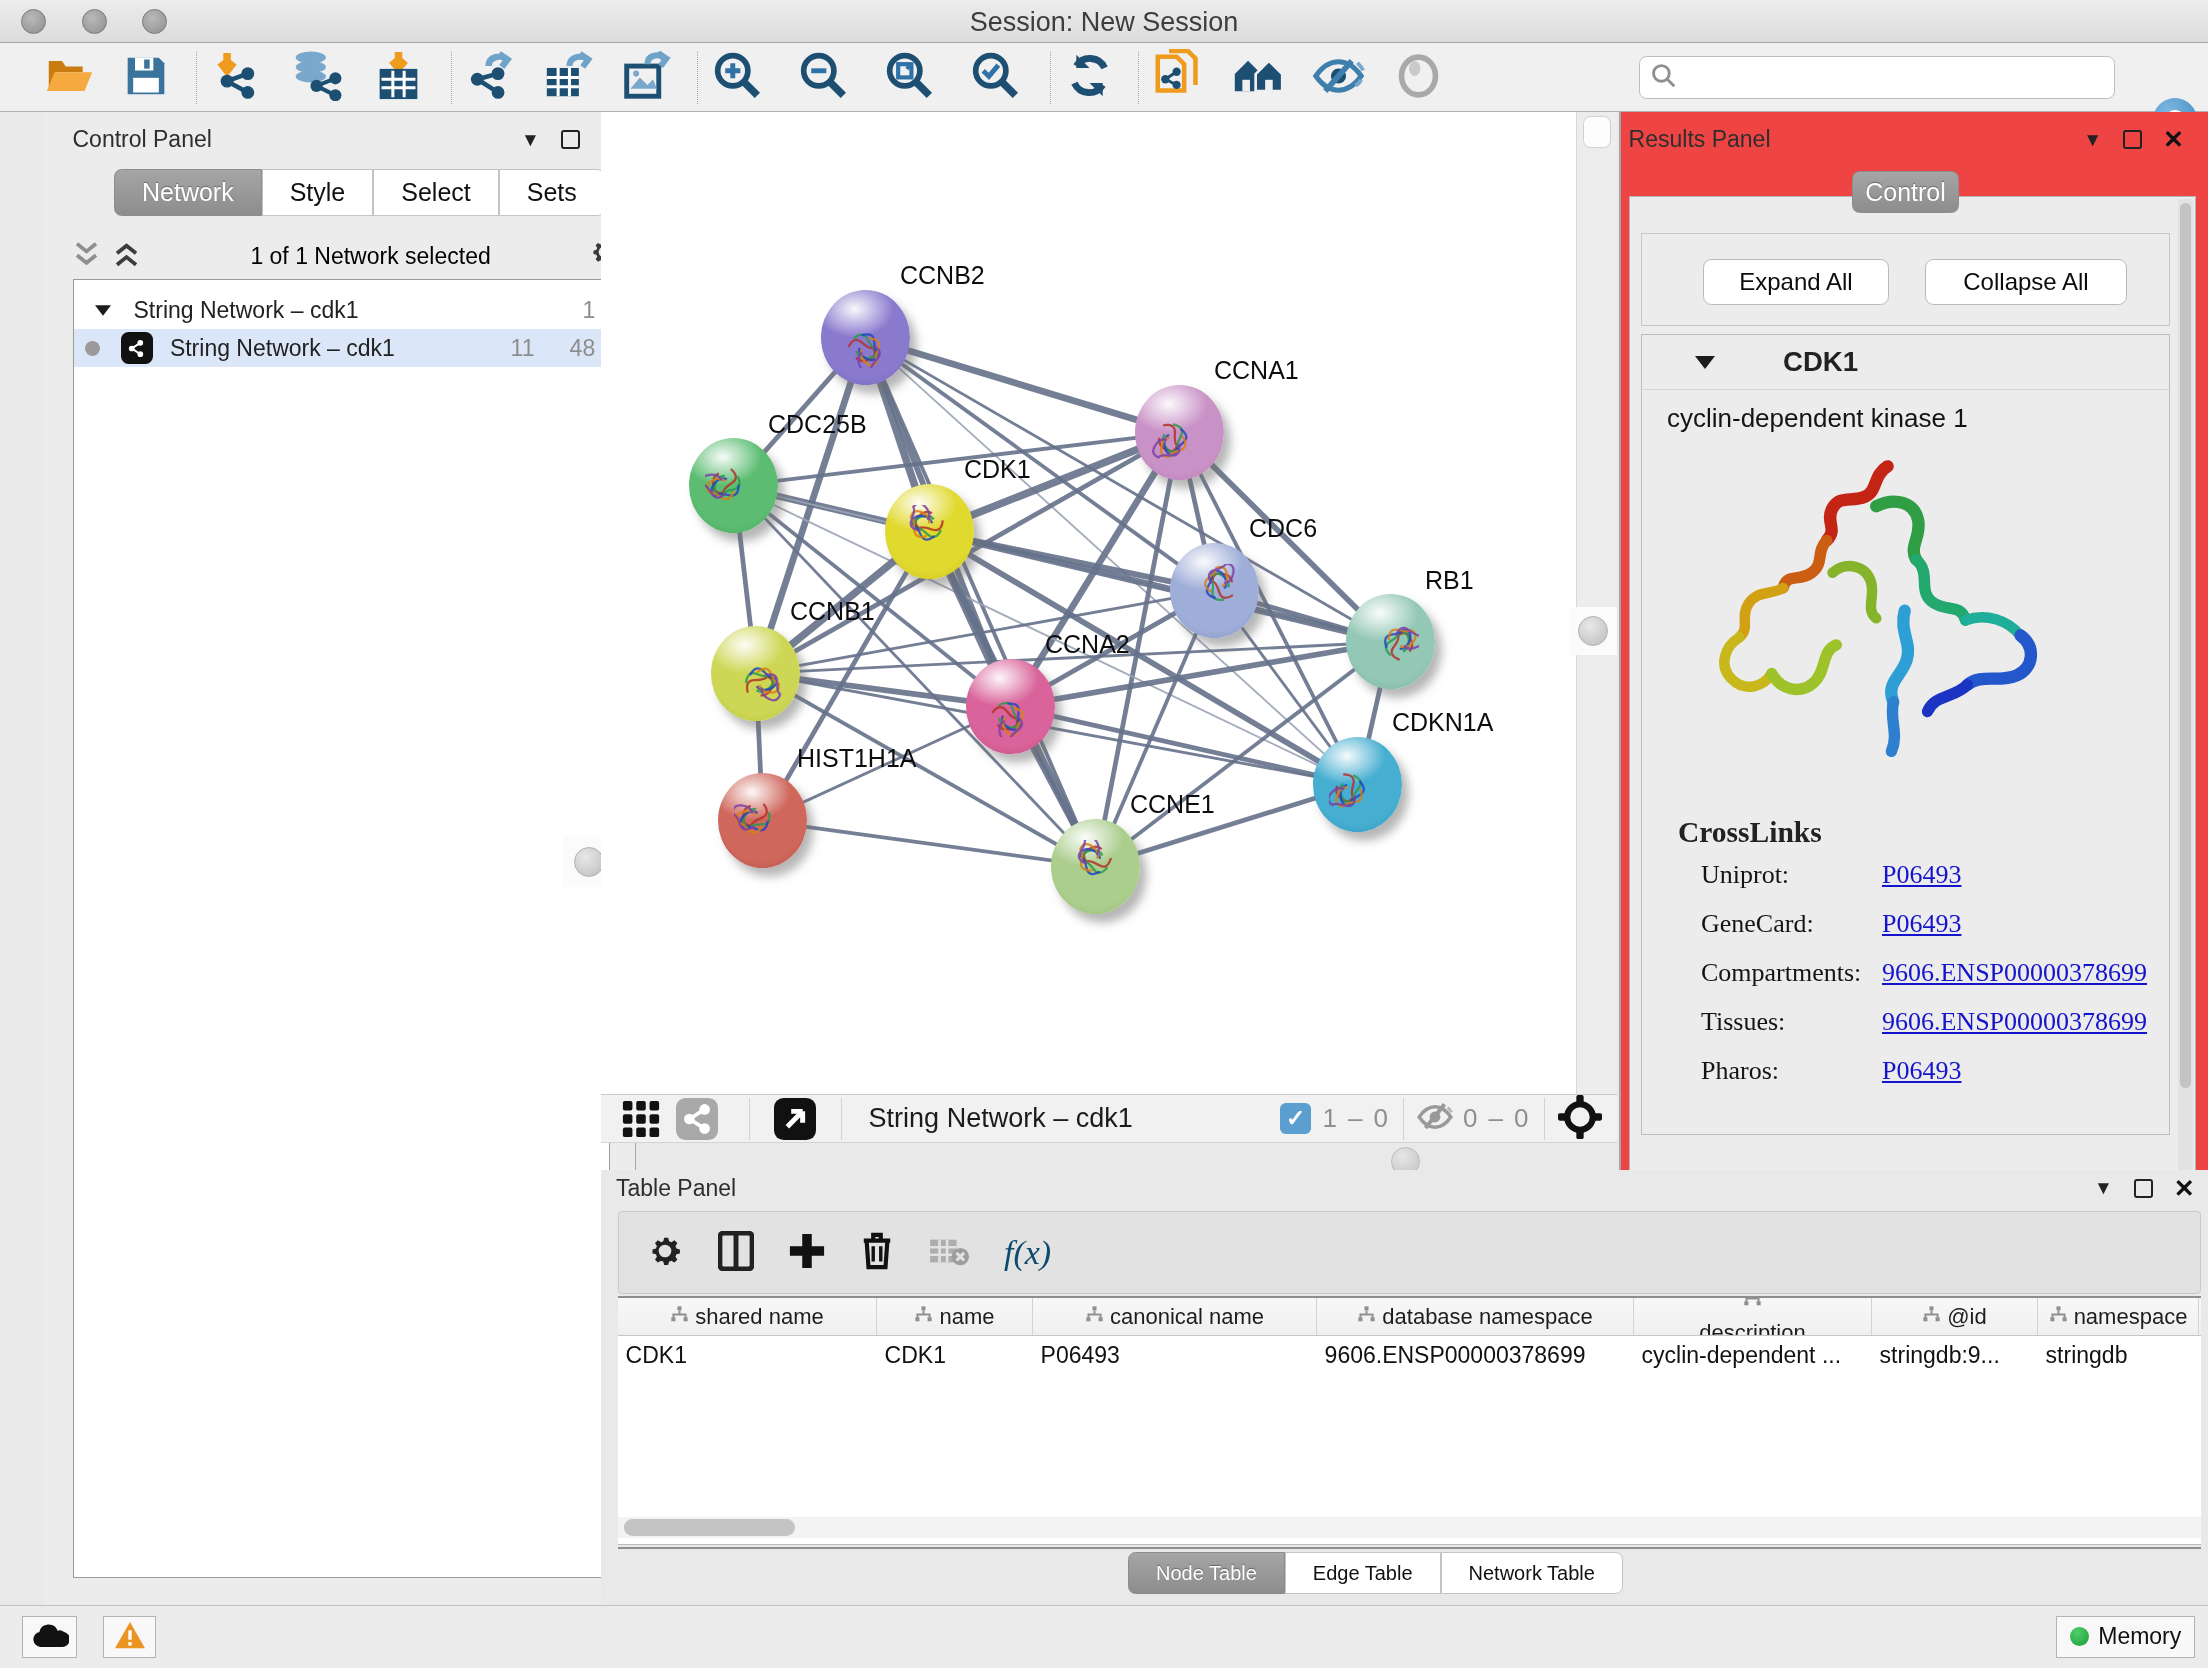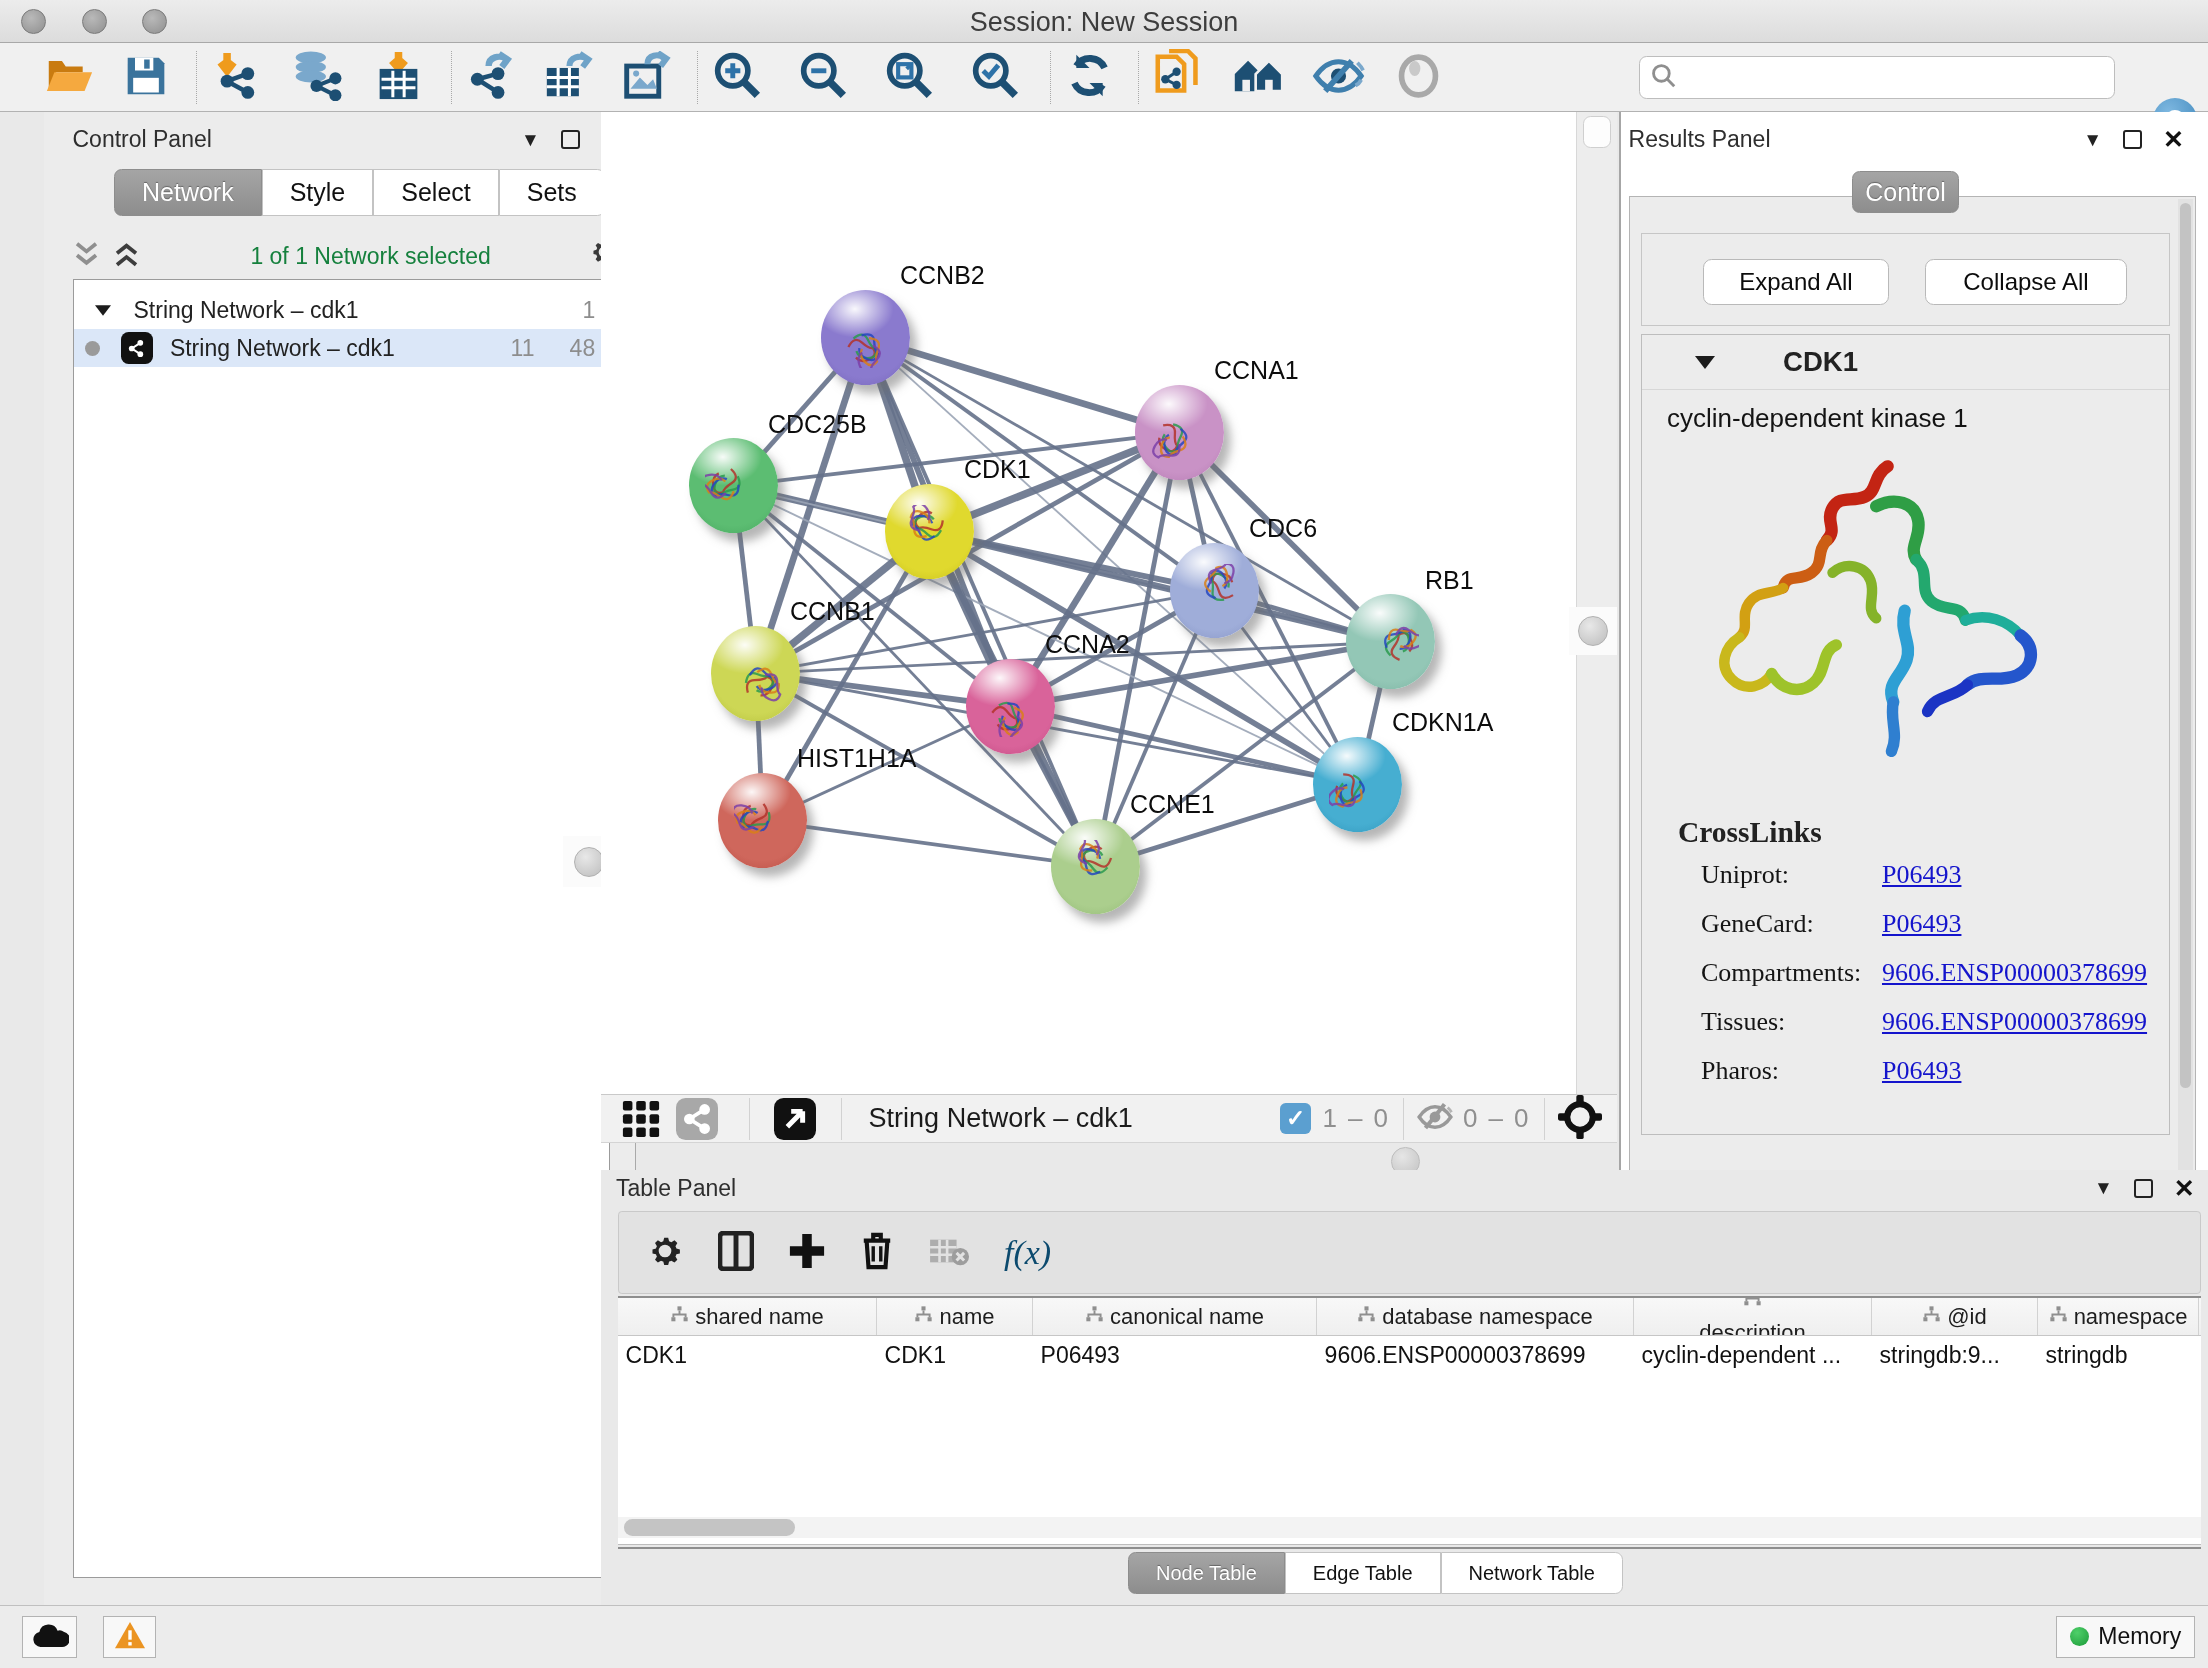--- a/index.html
+++ b/index.html
@@ -41,21 +41,21 @@
   .tab.last { border-radius:0 7.6px 7.6px 0; }
   .tab.active { background:linear-gradient(#a5a5a5,#8d8d8d); color:#fff; text-shadow:0 -1px 1px #666; border-color:#8d8d8d; }
 
   
   .control-panel { position:absolute; left:0; top:112px; width:592px; height:1493px;
     background:#ececec; border-right:1.9px solid #a9a9a9;margin-left:44px; }
   .cp-header { position:absolute; left:28.5px; right:13.3px; top:13.3px; display:flex; justify-content:space-between; align-items:center; }
   .cp-tabs { position:absolute; left:70px; top:57px; display:flex; }
   .cp-inforow { position:absolute; left:28.5px; right:15px; top:122px; height:44px; display:flex; align-items:center; }
   .chev { margin-right:13.3px; }
-  .cp-infolabel { flex:1; text-align:center; font-size:23px; color:#15803d; }
+  .cp-infolabel { flex:1; text-align:center; font-size:23px; color:#000000; }
   .gear-glyph { font-size:32px; color:#333; }
   .cp-list { position:absolute; left:28.5px; top:167px; width:537px; height:1299px;
     background:#fff; border:1.9px solid #9b9b9b; overflow:hidden; }
   .tree-row { height:38px; display:flex; align-items:center; font-size:23px; position:relative; }
   .tree-row .count { position:absolute; right:13.3px; color:#8d8d8d; }
   .tree-row.selected { background:#dbe7f8; }
   .share-badge { width:32px; height:32px; background:#111; border-radius:7.6px; display:flex;
     align-items:center; justify-content:center; margin-right:17px; }
   .dot-badge { width:15px; height:15px; border-radius:50%; background:#9a9a9a; margin:0 21px 0 11.4px; }
 
@@ -80,21 +80,21 @@
   .cbt-sep { width:0; height:42px; border-left:1.9px solid #d2d2d2; flex:0 0 auto; }
   .count-text { font-size:26px; color:#8f8f8f; letter-spacing:1.9px; }
   .check-badge { width:31px; height:31px; background:#5b9fd0; border-radius:5.7px; color:#fff;
     font-size:23px; font-weight:bold; display:flex; align-items:center; justify-content:center; }
   .net-name { font-size:27px; color:#1b1b1b; }
   .hsplit-dot { position:absolute; left:1391px; top:1147px; width:28.5px; height:28.5px; border-radius:50%;
     background:radial-gradient(circle at 38% 32%, #e6e6e6, #c2c2c2); border:1px solid #bdbdbd; }
 
   
   .results-panel { position:absolute; left:1619px; top:112px; width:590px; height:1058px;
-    background:#ffffff; border-left:2.9px double #a6a6a6;padding-left:17px; }
+    background:#ef4444; border-left:2.9px double #a6a6a6;padding-left:17px; }
   .rp-header { position:absolute; left:7.6px; right:25px; top:13.3px; display:flex; justify-content:space-between; align-items:center; }
   .string-tab { position:absolute; left:231px; top:59px; width:107px; height:42px; }
   .rp-box { position:absolute; left:7.6px; top:84px; width:567px; height:976px;
     border:1.9px solid #b4b4b4; background:#ececec; }
   .rp-scroll { position:absolute; right:1.9px; top:1.9px; width:15px; height:972px; background:#e2e2e2; }
   .rp-scroll .thumb { position:absolute; left:1.9px; top:3.8px; width:11.4px; height:885px; background:#c3c3c3; border-radius:5.7px; }
   .expand-box { position:absolute; left:11.4px; top:36px; width:529px; height:93px; border:1.9px solid #c6c6c6; }
   .rp-btn { position:absolute; top:25px; height:46px; background:#fff; border:1px solid #b9b9b9;
     border-radius:8.6px; font-size:24px; display:flex; align-items:center; justify-content:center; color:#0c0c0c; }
   .cdk1-box { position:absolute; left:11.4px; top:137px; width:529px; height:801px; border:1.9px solid #bdbdbd; background:#ececec; }

